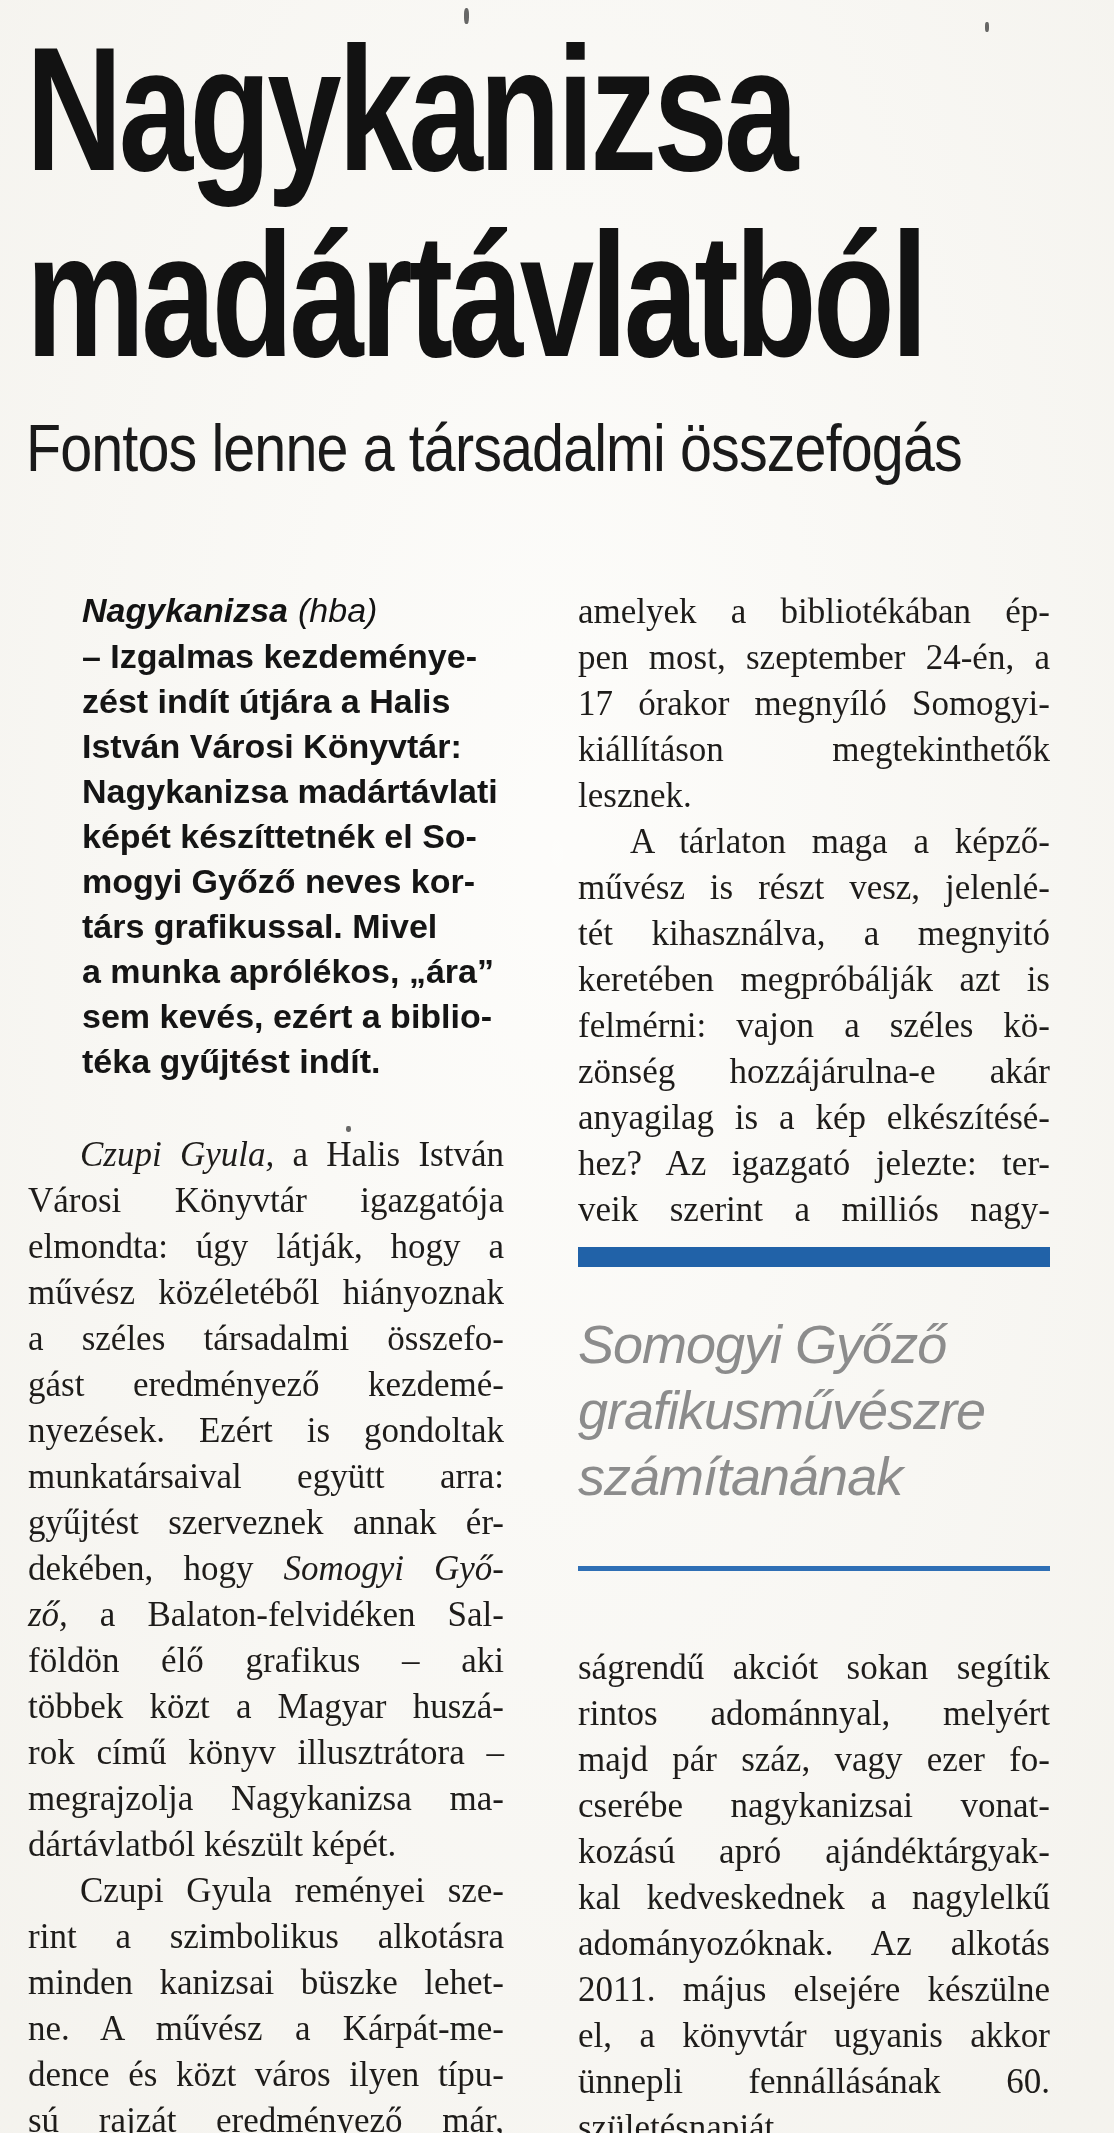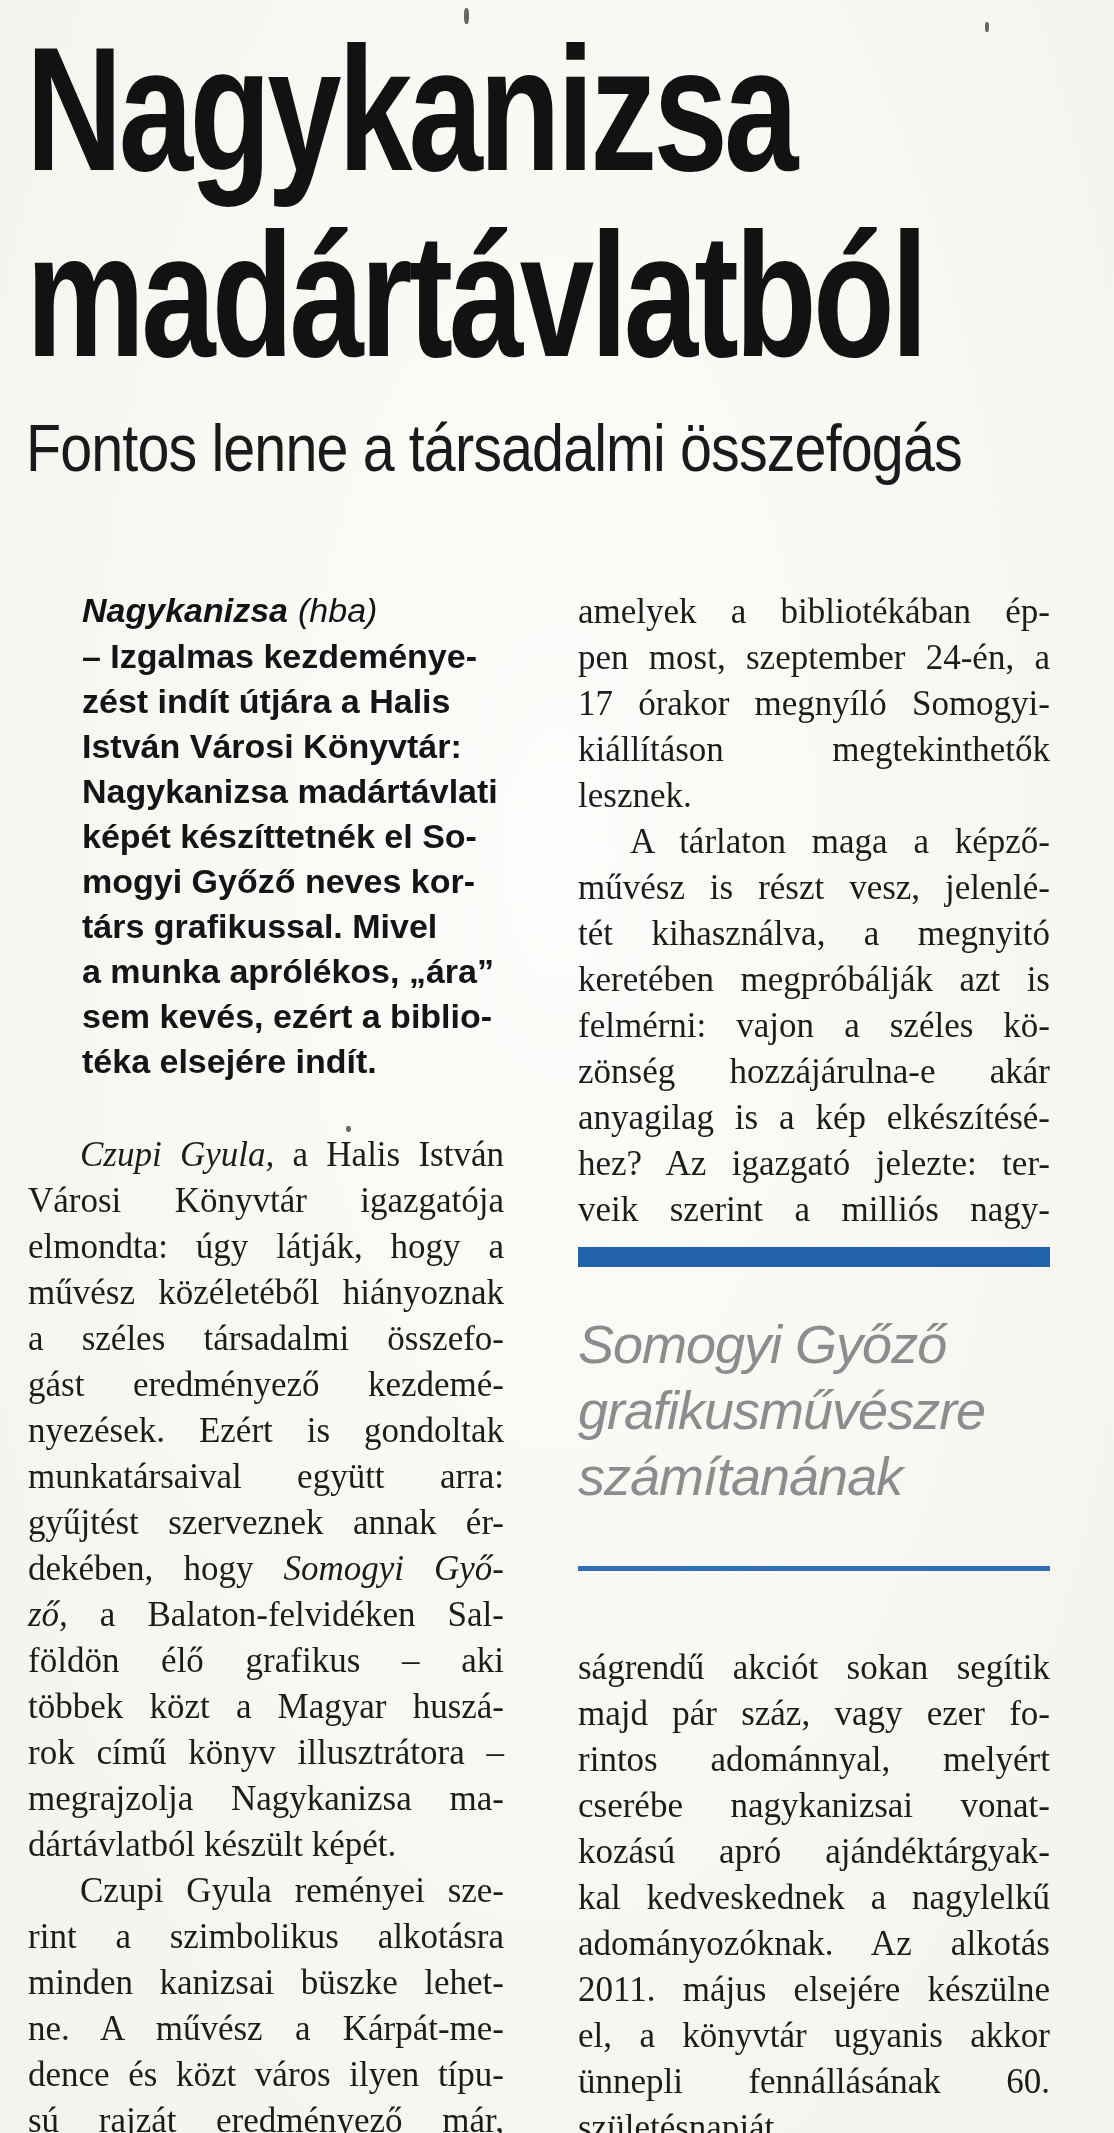--- a/index.html
+++ b/index.html
@@ -88,21 +88,21 @@
     <div class="lead" id="lead">
         <div class="lead-line"><span>– Izgalmas kezdeménye-</span></div>
         <div class="lead-line"><span>zést indít útjára a Halis</span></div>
         <div class="lead-line"><span>István Városi Könyvtár:</span></div>
         <div class="lead-line"><span>Nagykanizsa madártávlati</span></div>
         <div class="lead-line"><span>képét készíttetnék el So-</span></div>
         <div class="lead-line"><span>mogyi Győző neves kor-</span></div>
         <div class="lead-line"><span>társ grafikussal. Mivel</span></div>
         <div class="lead-line"><span>a munka aprólékos, „ára”</span></div>
         <div class="lead-line"><span>sem kevés, ezért a biblio-</span></div>
-        <div class="lead-line"><span>téka elsejére indít.</span></div>
+        <div class="lead-line"><span>téka gyűjtést indít.</span></div>
       </div>
     <div class="body" id="left-body">
         <div class="body-line indent"><span class="it">Czupi Gyula,</span><span> a Halis István</span></div>
         <div class="body-line"><span>Városi Könyvtár igazgatója</span></div>
         <div class="body-line"><span>elmondta: úgy látják, hogy a</span></div>
         <div class="body-line"><span>művész közéletéből hiányoznak</span></div>
         <div class="body-line"><span>a széles társadalmi összefo-</span></div>
         <div class="body-line"><span>gást eredményező kezdemé-</span></div>
         <div class="body-line"><span>nyezések. Ezért is gondoltak</span></div>
         <div class="body-line"><span>munkatársaival együtt arra:</span></div>
@@ -142,22 +142,22 @@
       </div>
     <div class="bar-thick"></div>
     <div class="pullquote">
       <div class="pq-line">Somogyi Győző</div>
       <div class="pq-line">grafikusművészre</div>
       <div class="pq-line">számítanának</div>
     </div>
     <div class="bar-thin"></div>
     <div class="body bottom" id="right-bottom">
         <div class="body-line"><span>ságrendű akciót sokan segítik</span></div>
+        <div class="body-line"><span>rintos adománnyal, melyért</span></div>
         <div class="body-line"><span>majd pár száz, vagy ezer fo-</span></div>
-        <div class="body-line"><span>rintos adománnyal, melyért</span></div>
         <div class="body-line"><span>cserébe nagykanizsai vonat-</span></div>
         <div class="body-line"><span>kozású apró ajándéktárgyak-</span></div>
         <div class="body-line"><span>kal kedveskednek a nagylelkű</span></div>
         <div class="body-line"><span>adományozóknak. Az alkotás</span></div>
         <div class="body-line"><span>2011. május elsejére készülne</span></div>
         <div class="body-line"><span>el, a könyvtár ugyanis akkor</span></div>
         <div class="body-line"><span>ünnepli fennállásának 60.</span></div>
         <div class="body-line lastline"><span>születésnapját.</span></div>
       </div>
   </div>

